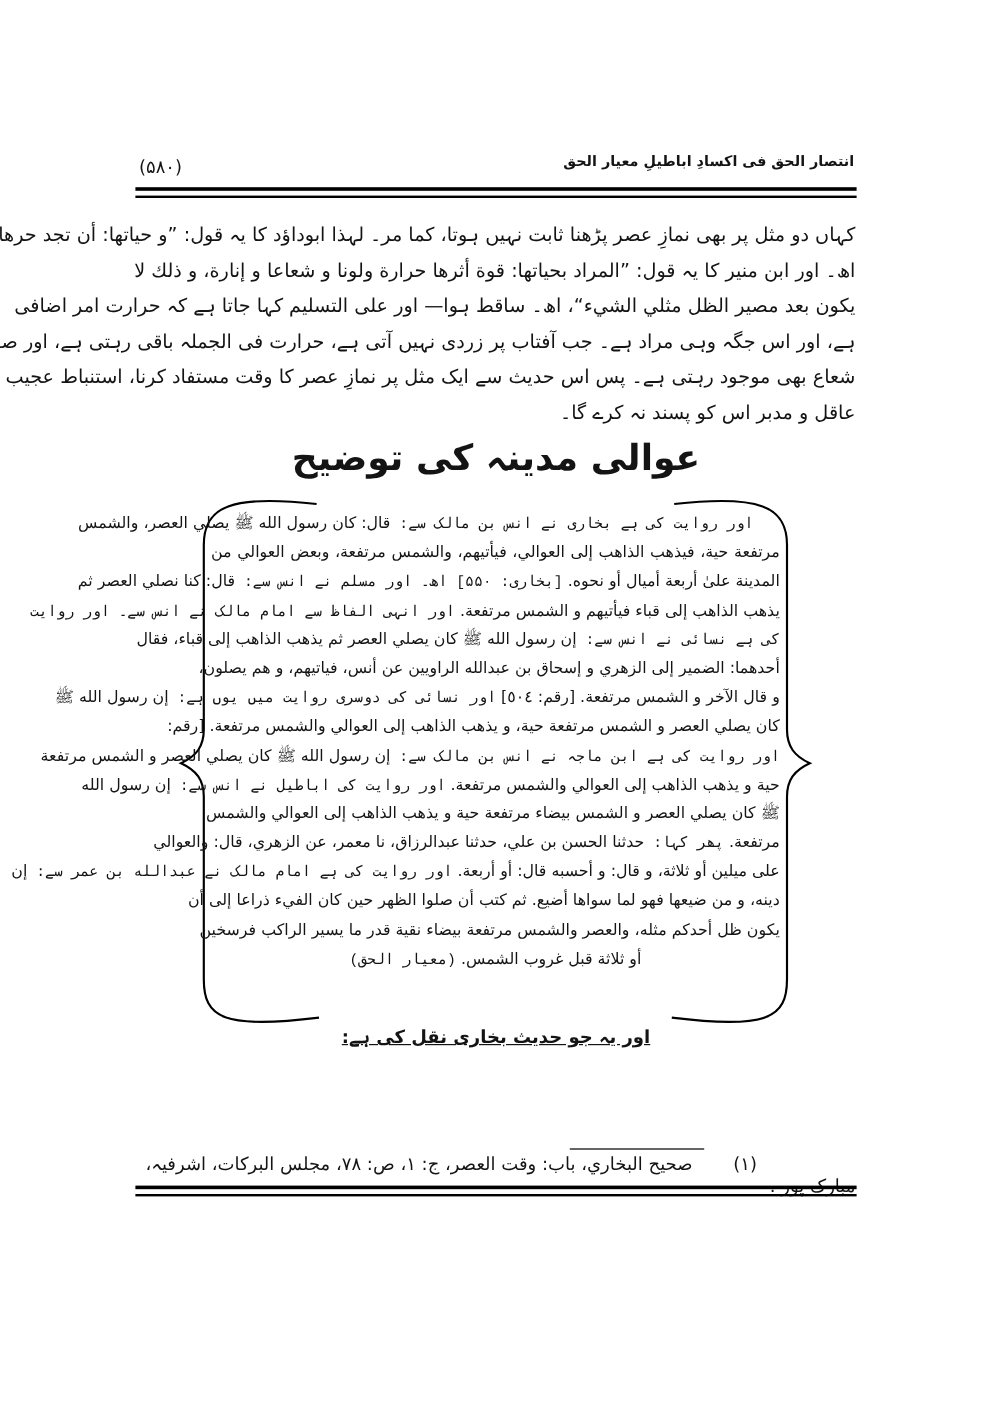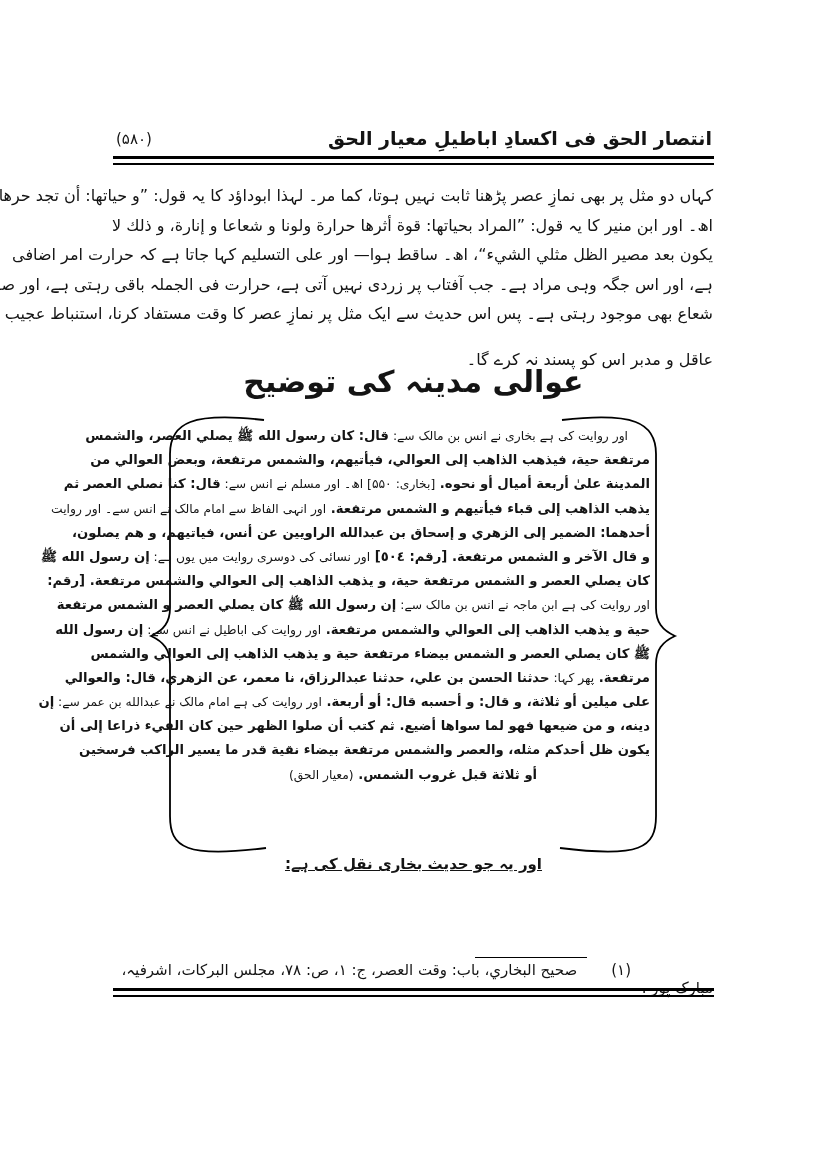--- a/index.html
+++ b/index.html
@@ -8,42 +8,42 @@
     width:826px;height:1169px;
     background:#ffffff;
     font-family:"DejaVu Sans", sans-serif;
     color:#141414;
     direction:rtl;
     overflow:hidden;
   }
   
   .header-title{
     position:absolute;top:127px;right:114px;
-    font-size:19px;font-weight:700;letter-spacing:-0.2px;
+    font-size:12px;font-weight:700;letter-spacing:-0.2px;
   }
   .page-number{
     position:absolute;top:130px;left:116px;
     font-size:15px;direction:ltr;
   }
   .double-rule{
     position:absolute;left:113px;width:601px;height:4px;
     border-top:3px solid #000;border-bottom:2px solid #000;
   }
   .rule-top{top:156px;}
   .rule-bottom{top:988px;}
   
   .body-par{
     position:absolute;top:181px;right:113px;width:601px;
     font-size:16px;line-height:29.5px;
   }
   .b-line{
     text-align:justify;text-align-last:justify;-moz-text-align-last:justify;
     height:29.5px;white-space:nowrap;
   }
-  .b-line.b-last{text-align:right;text-align-last:right;-moz-text-align-last:right;white-space:normal;margin-top:16px;}
+  .b-line.b-last{text-align:right;text-align-last:right;-moz-text-align-last:right;white-space:normal;}
   
   .section-heading{
     position:absolute;top:364px;left:113px;width:601px;
     text-align:center;font-size:30px;font-weight:700;
     letter-spacing:-0.5px;
   }
   
   .brace{position:absolute;top:410px;width:130px;height:450px;}
   .brace svg{display:block;width:100%;height:100%;}
   .brace-left{left:138px;}
@@ -51,22 +51,22 @@
   .block-text{
     position:absolute;top:423px;right:176px;width:474px;
     line-height:24.2px;
   }
   .bq-line{
     text-align:justify;text-align-last:justify;-moz-text-align-last:justify;
     height:24.2px;white-space:nowrap;
   }
   .bq-line.bq-first{padding-right:22px;padding-left:34px;}
   .bq-line.bq-last{text-align:center;text-align-last:center;-moz-text-align-last:center;white-space:normal;}
-  .a{font-weight:700;font-size:13.2px;}
-  .u{font-weight:400;font-size:12.3px;}
+  .a{font-weight:400;font-size:13.2px;}
+  .u{font-weight:400;font-size:12.3px;font-family:Liberation Mono, monospace;}
   
   .post-block-intro{
     position:absolute;top:855px;left:113px;width:601px;
     text-align:center;font-size:15px;font-weight:600;text-decoration:underline;
   }
   
   .quote{
     position:absolute;top:880px;right:113px;width:601px;
     font-size:20px;line-height:26.5px;
   }
@@ -118,20 +118,21 @@
     <svg viewBox="0 0 130 450" xmlns="http://www.w3.org/2000/svg">
       <path d="M126 10 C 55 2, 32 12, 32 44 L 32 198 C 32 212, 26 220, 13 226 C 26 232, 32 240, 32 254 L 32 406 C 32 438, 48 448, 128 438" fill="none" stroke="#000" stroke-width="1.8"></path>
     </svg>
   </div>
 
   <div class="block-text" id="block-lines">
       <div class="bq-line bq-first"><span class="u">اور روایت کی ہے بخاری نے انس بن مالک سے: </span><span class="a">قال: كان رسول الله ﷺ يصلي العصر، والشمس</span></div>
       <div class="bq-line"><span class="a">مرتفعة حية، فيذهب الذاهب إلى العوالي، فيأتيهم، والشمس مرتفعة، وبعض العوالي من</span></div>
       <div class="bq-line"><span class="a">المدينة علىٰ أربعة أميال أو نحوه. </span><span class="u">[بخاری: ۵۵۰] اھ۔ اور مسلم نے انس سے: </span><span class="a">قال: كنا نصلي العصر ثم</span></div>
       <div class="bq-line"><span class="a">يذهب الذاهب إلى قباء فيأتيهم و الشمس مرتفعة. </span><span class="u">اور انہی الفاظ سے امام مالک نے انس سے۔ اور روایت</span></div>
+      <div class="bq-line"><span class="u">کی ہے نسائی نے انس سے: </span><span class="a">إن رسول الله ﷺ كان يصلي العصر ثم يذهب الذاهب إلى قباء، فقال</span></div>
       <div class="bq-line"><span class="a">أحدهما: الضمير إلى الزهري و إسحاق بن عبدالله الراويين عن أنس، فياتيهم، و هم يصلون،</span></div>
       <div class="bq-line"><span class="a">و قال الآخر و الشمس مرتفعة. [رقم: ٥٠٤] </span><span class="u">اور نسائی کی دوسری روایت میں یوں ہے: </span><span class="a">إن رسول الله ﷺ</span></div>
       <div class="bq-line"><span class="a">كان يصلي العصر و الشمس مرتفعة حية، و يذهب الذاهب إلى العوالي والشمس مرتفعة. [رقم:</span></div>
       <div class="bq-line"><span class="u">اور روایت کی ہے ابن ماجہ نے انس بن مالک سے: </span><span class="a">إن رسول الله ﷺ كان يصلي العصر و الشمس مرتفعة</span></div>
       <div class="bq-line"><span class="a">حية و يذهب الذاهب إلى العوالي والشمس مرتفعة. </span><span class="u">اور روایت کی اباطیل نے انس سے: </span><span class="a">إن رسول الله</span></div>
       <div class="bq-line"><span class="a">ﷺ كان يصلي العصر و الشمس بيضاء مرتفعة حية و يذهب الذاهب إلى العوالي والشمس</span></div>
       <div class="bq-line"><span class="a">مرتفعة. </span><span class="u">پھر کہا: </span><span class="a">حدثنا الحسن بن علي، حدثنا عبدالرزاق، نا معمر، عن الزهري، قال: والعوالي</span></div>
       <div class="bq-line"><span class="a">على ميلين أو ثلاثة، و قال: و أحسبه قال: أو أربعة. </span><span class="u">اور روایت کی ہے امام مالک نے عبدالله بن عمر سے: </span><span class="a">إن</span></div>
       <div class="bq-line"><span class="a">دينه، و من ضيعها فهو لما سواها أضيع. ثم كتب أن صلوا الظهر حين كان الفيء ذراعا إلى أن</span></div>
       <div class="bq-line"><span class="a">يكون ظل أحدكم مثله، والعصر والشمس مرتفعة بيضاء نقية قدر ما يسير الراكب فرسخين</span></div>

